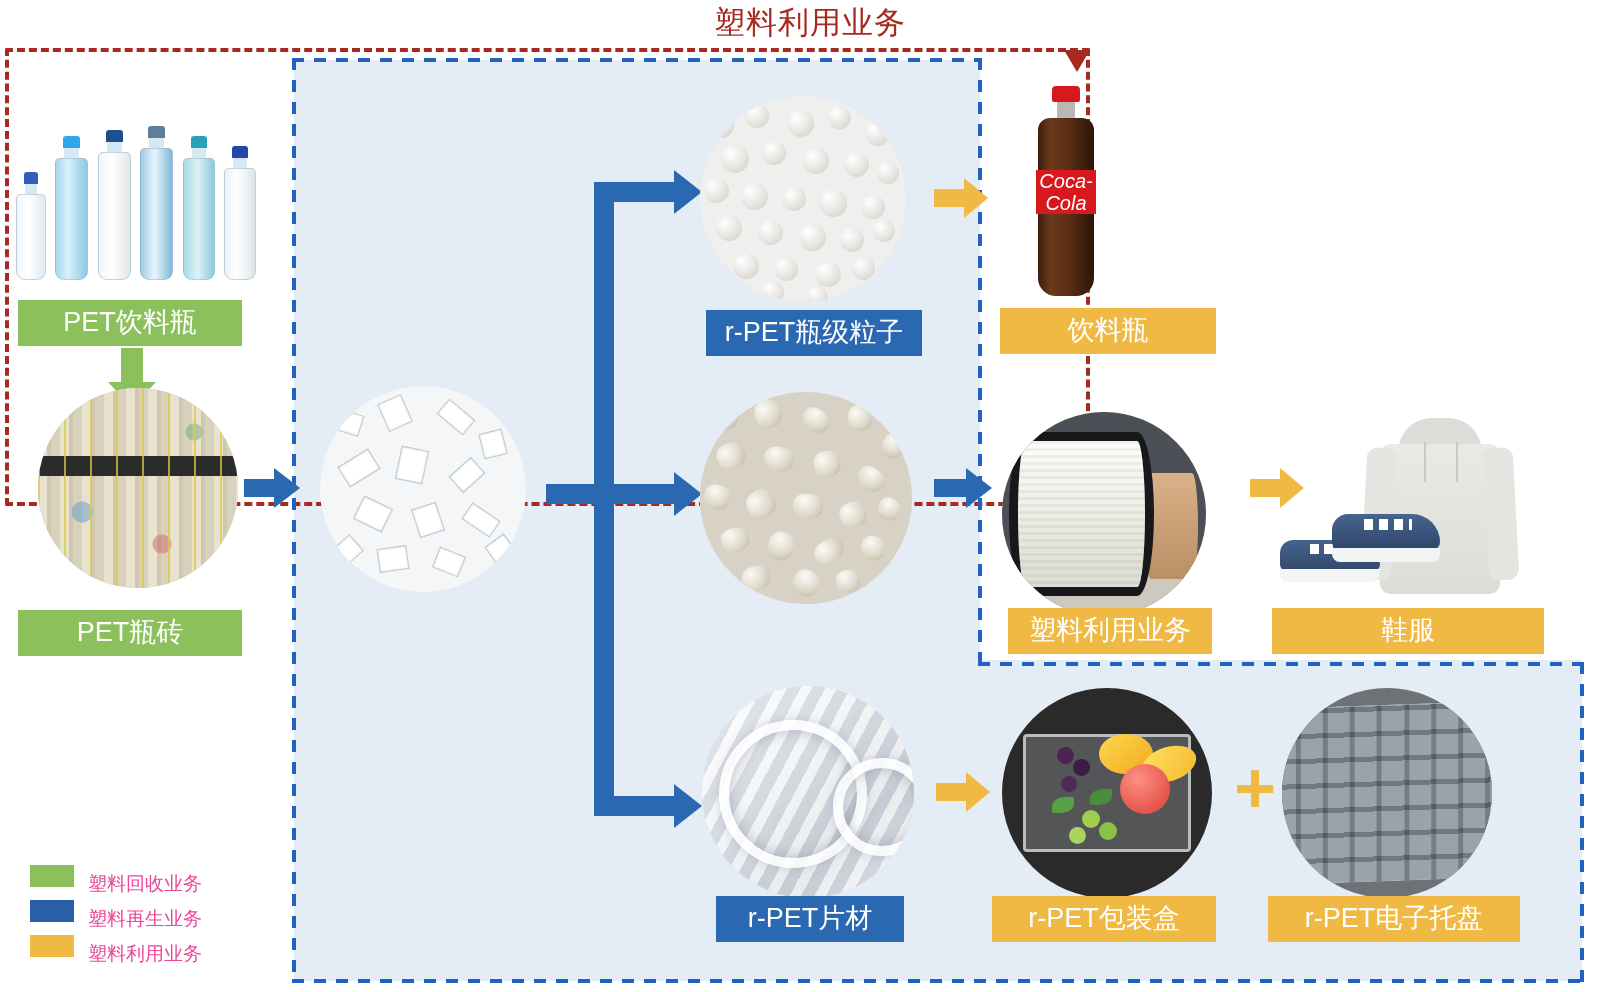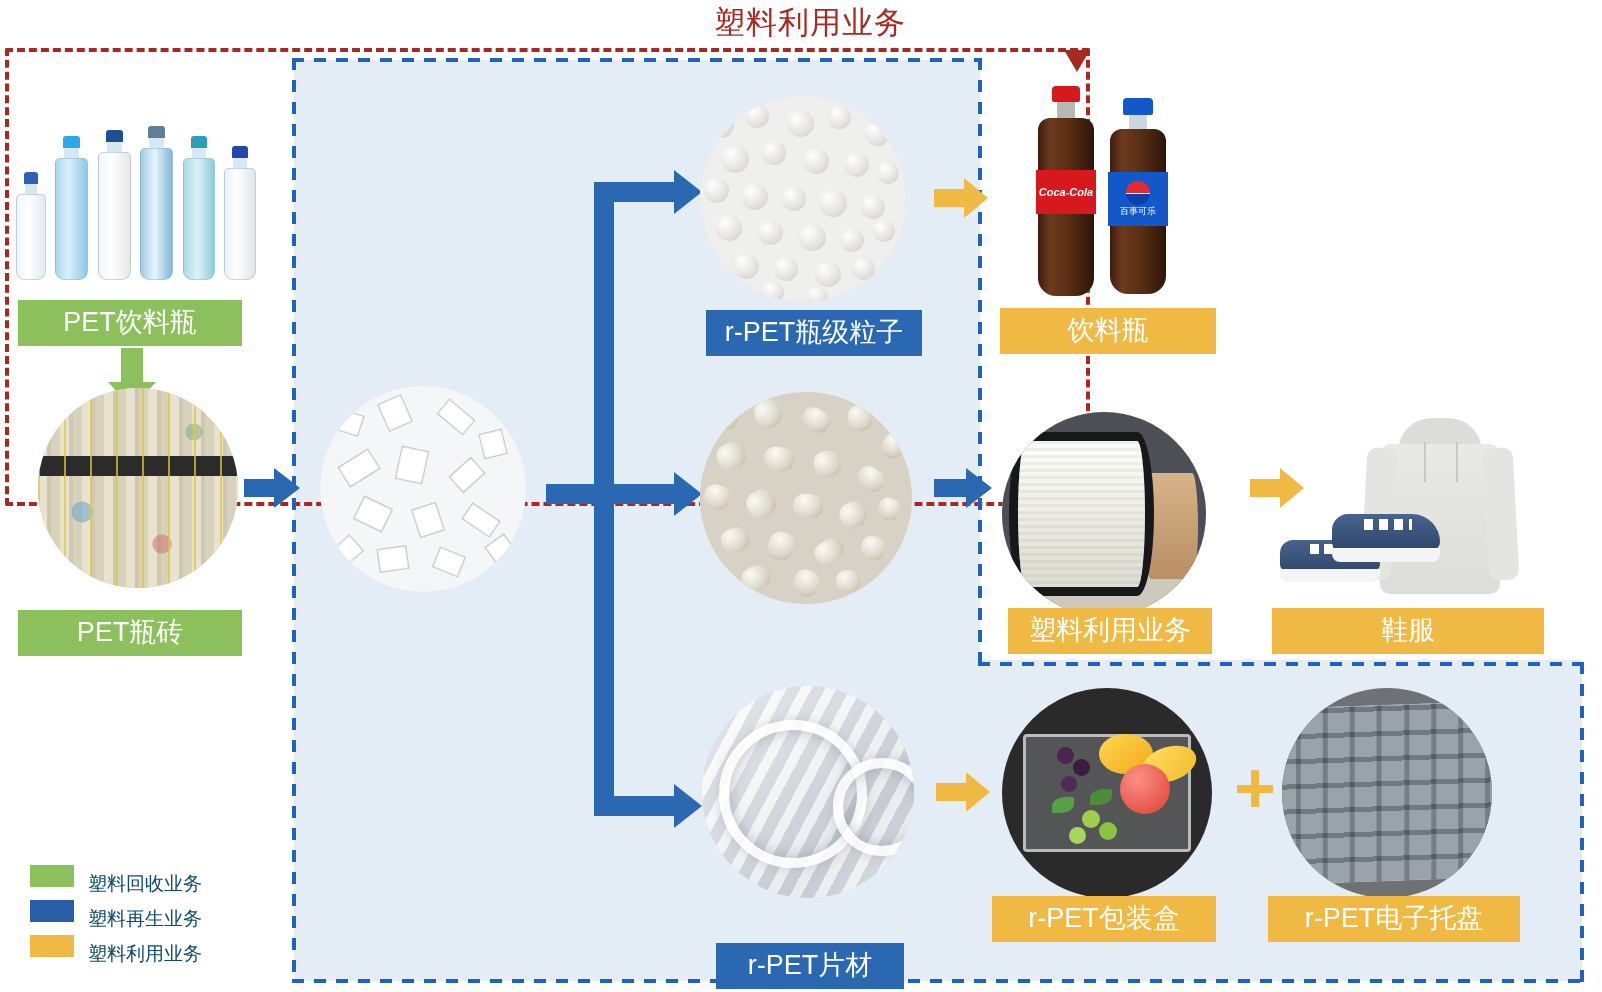--- a/index.html
+++ b/index.html
@@ -115,21 +115,21 @@
   
   .scope{
     position:absolute; left:316px; top:865px;
     font-size:52px; color:#3A6FA8; letter-spacing:3px; white-space:nowrap;
   }
 
   
   .legend{ position:absolute; left:30px; top:862px; }
   .legend-row{ display:flex; align-items:center; height:28px; margin-bottom:7px; }
   .legend-sw{ width:44px; height:22px; margin-right:14px; }
-  .legend-tx{ font-size:19px; color:#0c4a6e; white-space:nowrap;margin-top:16px; }
+  .legend-tx{ font-size:19px; color:#ec4899; white-space:nowrap;margin-top:16px; }
 
   
   .bottles-row{ position:absolute; inset:0; display:flex; align-items:flex-end; justify-content:space-between; padding:0 4px 8px 4px; }
   .wbottle{ position:relative; width:30px; }
   .wbottle .cap{ height:12px; border-radius:3px 3px 0 0; margin:0 8px; }
   .wbottle .neck{ height:10px; margin:0 9px; background:rgba(210,230,240,.9); }
   .wbottle .body{ border-radius:5px 5px 9px 9px; border:1px solid rgba(150,180,200,.55); }
 
   .bale-photo{
     position:absolute; inset:0;
@@ -359,30 +359,21 @@
     <div class="shaft" style="width:32px;"></div>
       <div class="head"></div>
   </div>
 
   <div style="position:absolute;left:1028px;top:72px;width:170px;height:228px;">
     <div class="colabottle" style="left:10px;top:14px;width:56px;height:210px;">
       <div class="cb-cap" style="width:28px;height:16px;background:#D7191E;"></div>
       <div class="cb-neck" style="top:16px;width:18px;height:18px;background:#b9b9b3;"></div>
       <div class="cb-body" style="top:32px;bottom:0;"></div>
       <div class="cb-label" style="top:84px;height:44px;background:#D7191E;">
-        <span style="font-style:italic;font-size:11px;font-weight:bold;">Coca-Cola</span>
-      </div>
-    </div>
-    <div class="pepsibottle" style="left:82px;top:26px;width:56px;height:196px;">
-      <div class="cb-cap" style="width:30px;height:17px;background:#1457C8;"></div>
-      <div class="cb-neck" style="top:17px;width:18px;height:16px;background:#cfd5dc;"></div>
-      <div class="cb-body" style="top:31px;bottom:0;"></div>
-      <div class="cb-label" style="top:74px;height:54px;background:#1457C8;flex-direction:column;">
-        <span style="display:block;width:24px;height:24px;border-radius:50%;background:linear-gradient(180deg,#E32934 48%,#ffffff 48% 56%,#0A41A8 56%);"></span>
-        <span style="font-size:9px;margin-top:2px;">百事可乐</span>
+        <span style="font-style:italic;font-size:20px;">Coca-Cola</span>
       </div>
     </div>
   </div>
   <div class="chip yellow" style="left:1000px;top:308px;width:216px;">饮料瓶</div>
 
   <div class="circ" style="left:700px;top:392px;width:212px;height:212px;">
     <div class="fpellets">
       <span style="left:4%;top:6%;width:30px;height:24px;transform:rotate(14deg);"></span>
       <span style="left:26%;top:4%;width:26px;height:28px;transform:rotate(-20deg);"></span>
       <span style="left:48%;top:8%;width:28px;height:22px;transform:rotate(32deg);"></span>
@@ -448,21 +439,21 @@
   </div>
   <div class="chip yellow" style="left:1272px;top:608px;width:272px;">鞋服</div>
 
   <div class="circ" style="left:702px;top:686px;width:212px;height:212px;">
     <div class="sheetroll">
       <div class="sweep"></div>
       <div class="ring" style="left:8%;top:16%;width:70%;height:70%;"></div>
       <div class="ring" style="left:62%;top:34%;width:46%;height:46%;"></div>
     </div>
   </div>
-  <div class="chip blue" style="left:716px;top:896px;width:188px;margin-top:47px;">r-PET片材</div>
+  <div class="chip blue" style="left:716px;top:896px;width:188px;">r-PET片材</div>
 
   <div class="arrow-r yellow-a" style="left:936px;top:772px;width:54px;height:40px;">
     <div class="shaft" style="width:32px;"></div>
       <div class="head"></div>
   </div>
 
   <div class="circ" style="left:1002px;top:688px;width:210px;height:210px;">
     <div class="fruitbox">
       <div class="tray"></div>
       <div class="f" style="left:46%;top:22%;width:54px;height:40px;border-radius:50%;background:linear-gradient(140deg,#ffd84d,#f0a81e);"></div>

